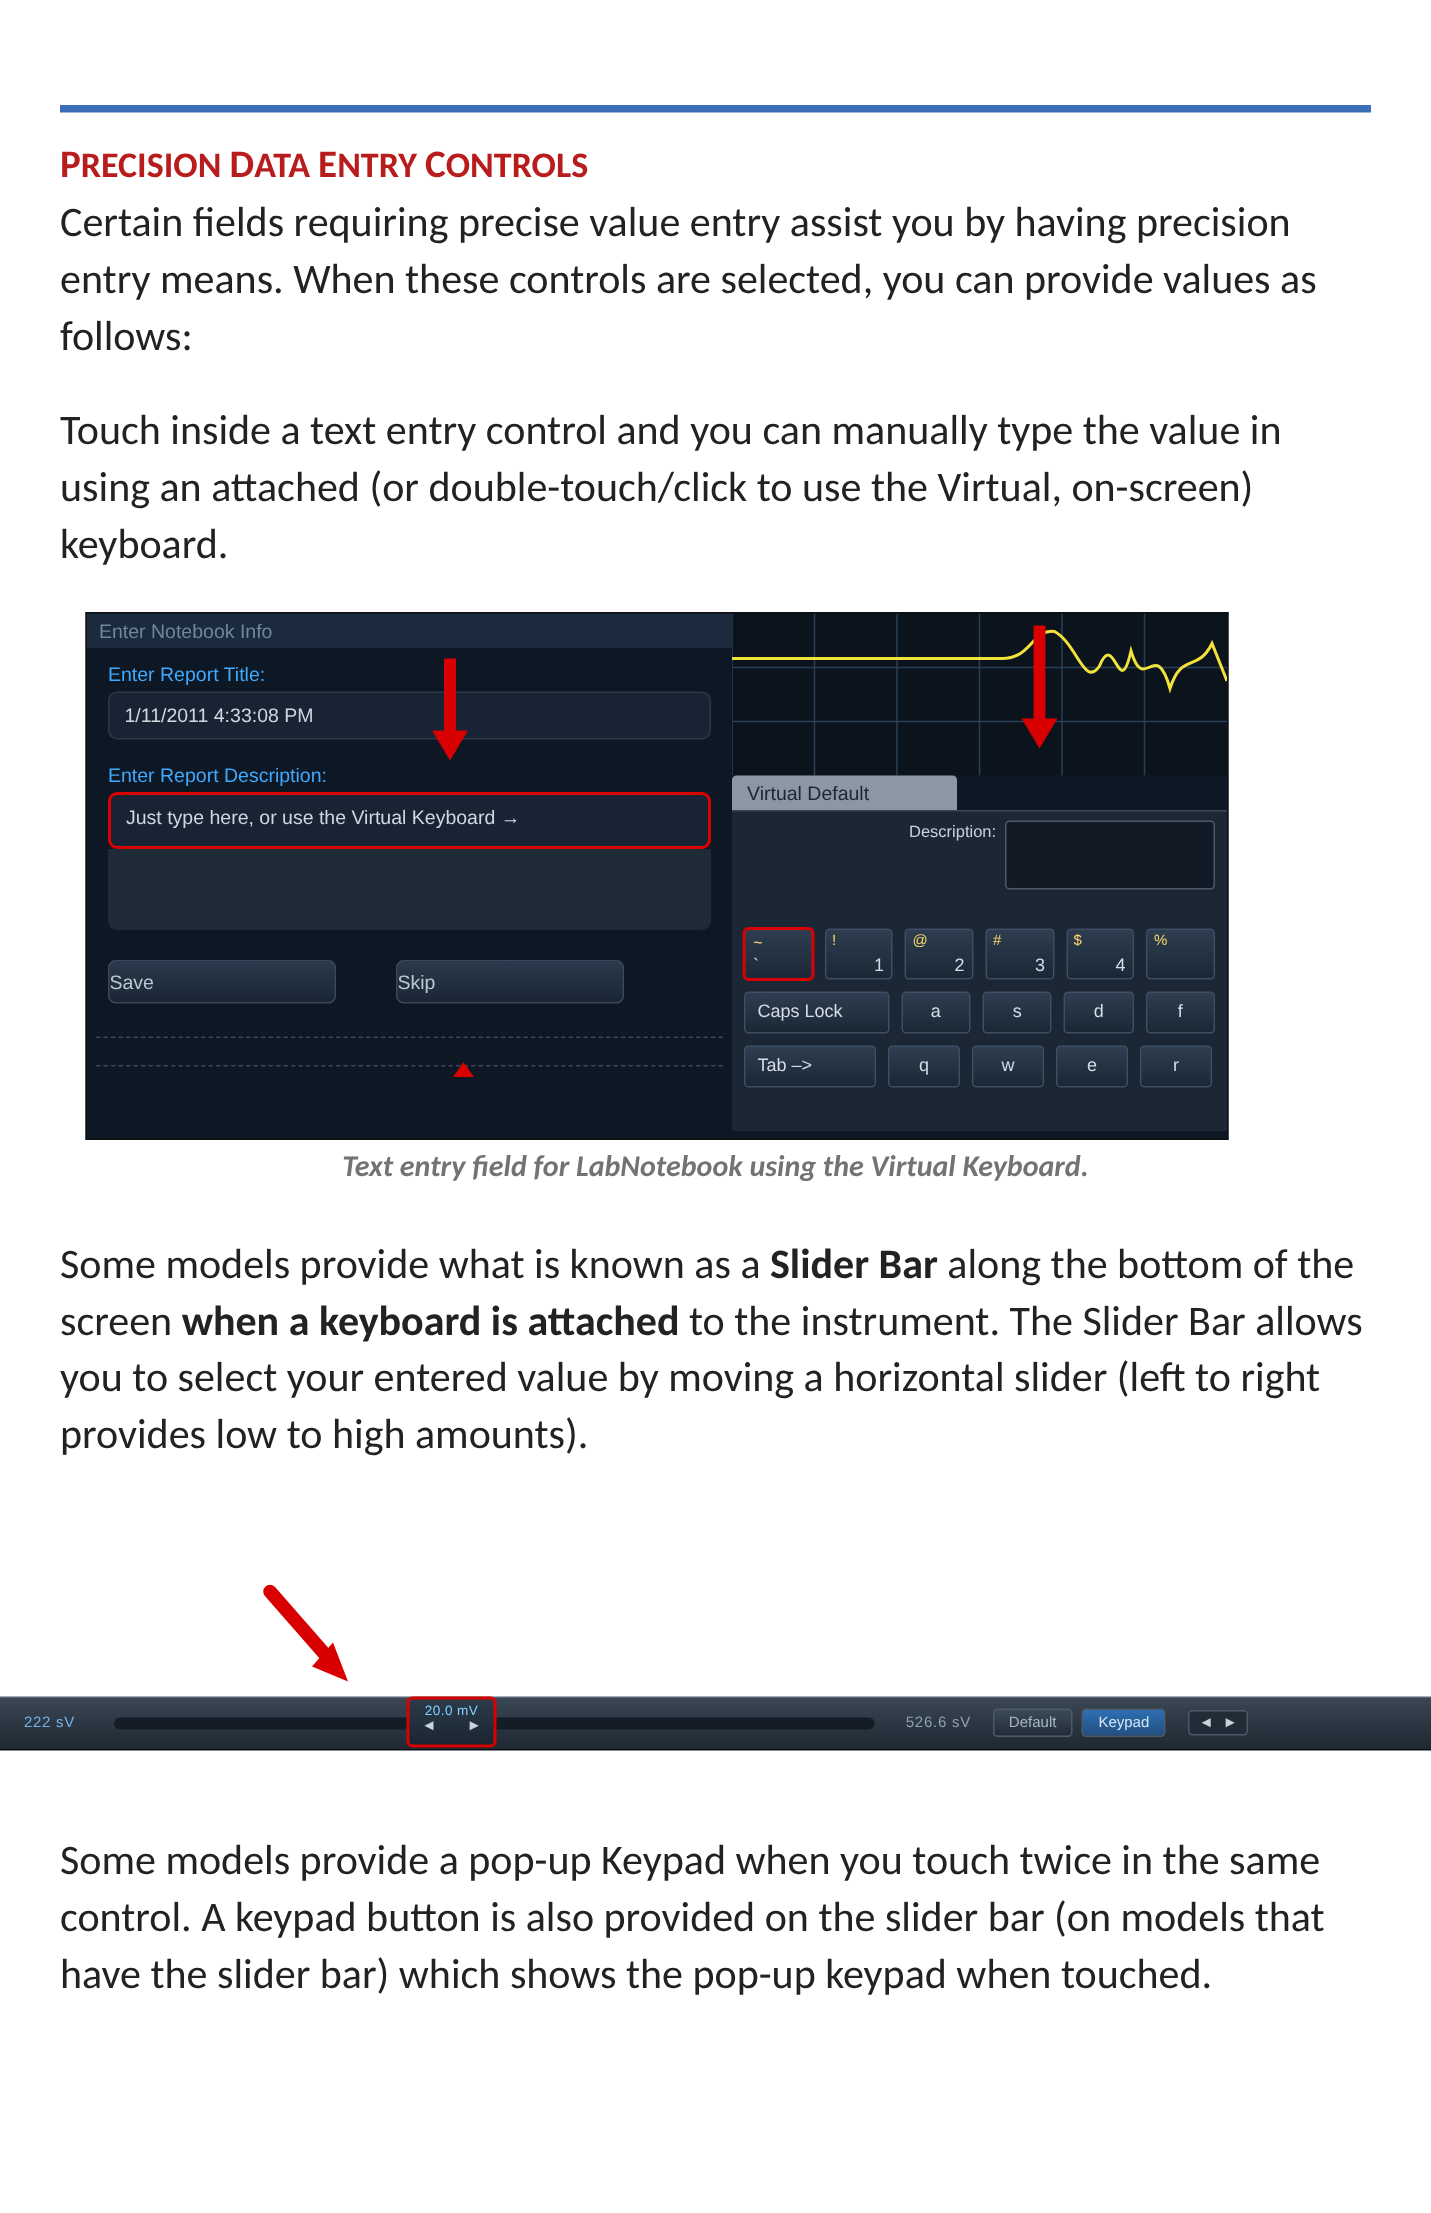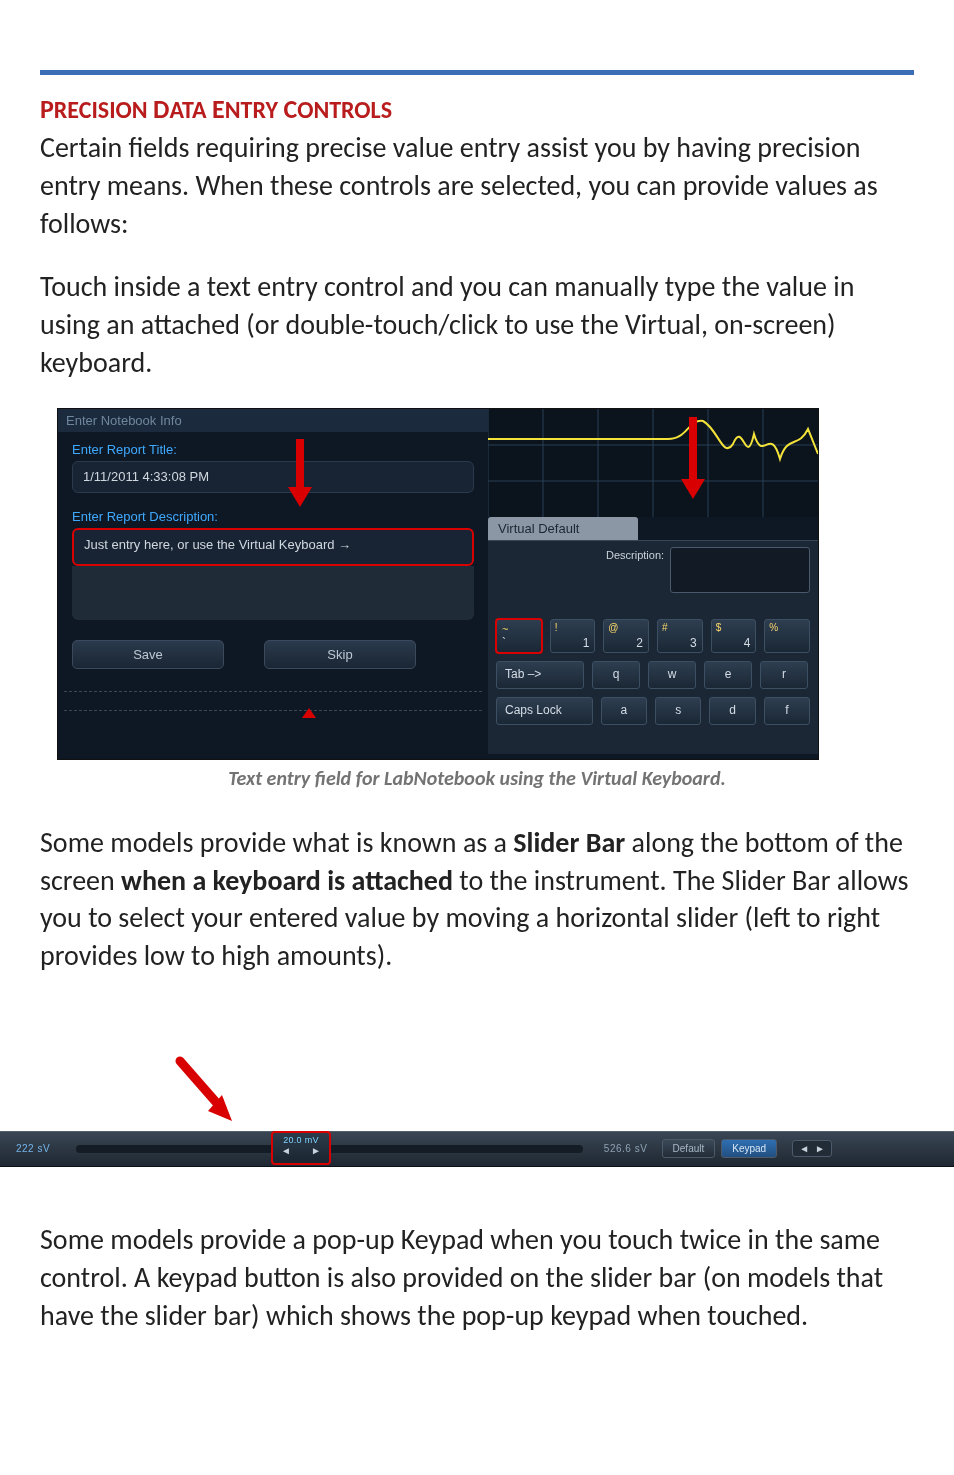--- a/index.html
+++ b/index.html
@@ -93,21 +93,20 @@
     background: #202b38;
     border-radius: 0 0 6px 6px;
   }
   .fig1 .btnrow {
     margin: 20px 14px 0 14px;
     display: flex;
     gap: 40px;
   }
   .fig1 .btn {
     flex: 0 0 150px;
-    text-align: center;
     border: 1px solid #3a4a5c;
     border-radius: 5px;
     background: linear-gradient(#2a3a4c, #1a2634);
     color: #bcc7d1;
     font-size: 13px;
     padding: 6px 0;
   }
   .fig1 .underbar {
     position: absolute;
     left: 6px; right: 6px; height: 18px;
@@ -321,21 +320,21 @@
   <p class="para">Touch inside a text entry control and you can manually type the value in using an attached (or double-touch/click to use the Virtual, on-screen) keyboard.</p>
 
   <div class="figwrap">
     <div class="fig1">
 
       <div class="left">
         <div class="titlebar">Enter Notebook Info</div>
         <div class="lbl">Enter Report Title:</div>
         <div class="txtfield">1/11/2011 4:33:08 PM</div>
         <div class="lbl" style="padding-top:16px;">Enter Report Description:</div>
-        <div class="txtfield desc">Just entry here, or use the Virtual Keyboard →</div>
+        <div class="txtfield desc">Just type here, or use the Virtual Keyboard →</div>
         <div class="desc-extra"></div>
         <div class="btnrow">
           <div class="btn">Save</div>
           <div class="btn">Skip</div>
         </div>
         <div class="underbar"></div>
         <div class="red-tri"></div>
       </div>
 
       <div class="right">
@@ -382,33 +381,33 @@
                 <span class="sup">$</span>
                 <span class="main">4</span>
               </div>
             <div class="key sym">
                 <span class="sup">%</span>
                 <span class="main"></span>
               </div>
           </div>
 
           <div class="keyrow">
+            <div class="key wider">Caps Lock</div>
+            <div class="key ch">a</div>
+            <div class="key ch">s</div>
+            <div class="key ch">d</div>
+            <div class="key ch">f</div>
+          </div>
+
+          <div class="keyrow">
             <div class="key wide">Tab –&gt;</div>
             <div class="key ch">q</div>
             <div class="key ch">w</div>
             <div class="key ch">e</div>
             <div class="key ch">r</div>
-          </div>
-
-          <div class="keyrow">
-            <div class="key wider">Caps Lock</div>
-            <div class="key ch">a</div>
-            <div class="key ch">s</div>
-            <div class="key ch">d</div>
-            <div class="key ch">f</div>
           </div>
         </div>
       </div>
 
       <div class="arrow" style="left:222px; top:30px;">
         <svg width="40" height="70">
             <line x1="20" y1="0" x2="20" y2="52" stroke="#d80000" stroke-width="8"></line>
             <polygon points="20,68 8,48 32,48" fill="#d80000"></polygon>
           </svg>
       </div>

